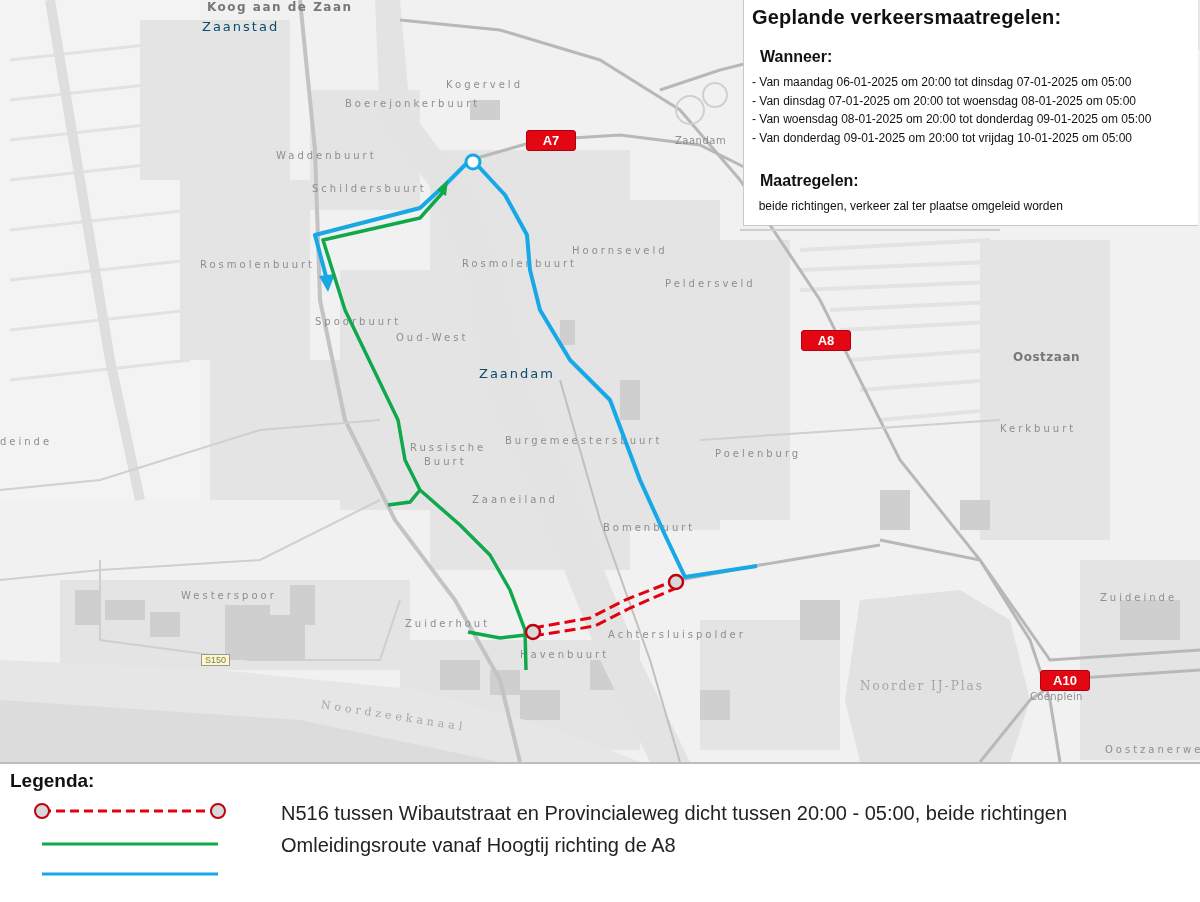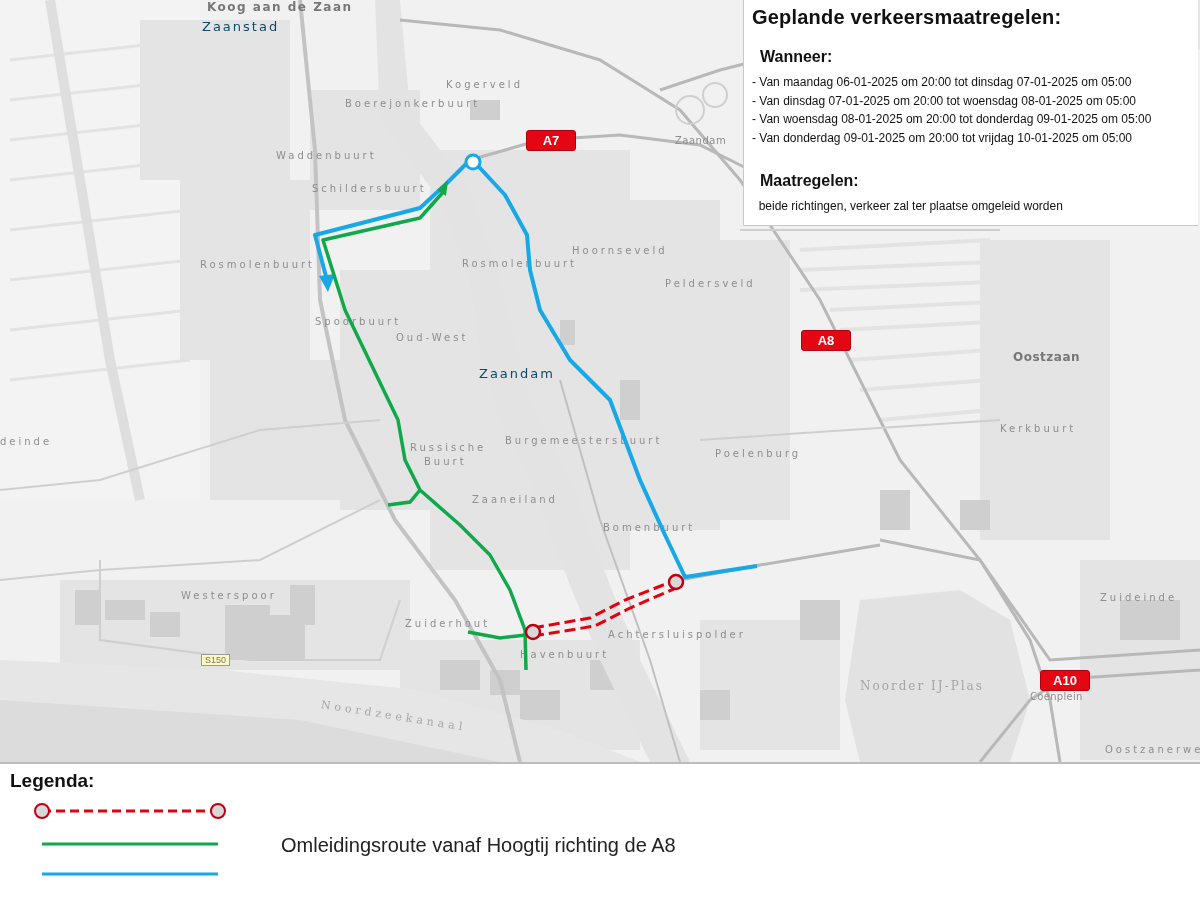--- a/index.html
+++ b/index.html
@@ -197,20 +197,21 @@
 
 <div id="legend">
   <div class="title">Legenda:</div>
 
   <div class="legend-row" style="top:34px;">
     <svg class="legend-swatch" width="200" height="30" viewBox="0 0 200 30">
       <line x1="12" y1="13" x2="188" y2="13" stroke="#e3000f" stroke-width="3" stroke-dasharray="9 5"></line>
       <circle cx="12" cy="13" r="7" stroke="#c00010" stroke-width="2" fill="#d8d8d8"></circle>
       <circle cx="188" cy="13" r="7" stroke="#c00010" stroke-width="2" fill="#d8d8d8"></circle>
     </svg>
+    <div class="legend-label">N516 tussen Wibautstraat en Provincialeweg dicht tussen 20:00 - 05:00, beide richtingen</div>
   </div>
 
   <div class="legend-row" style="top:66px;">
     <svg class="legend-swatch" width="200" height="30" viewBox="0 0 200 30">
       <line x1="12" y1="14" x2="188" y2="14" stroke="#0fa84a" stroke-width="3"></line>
     </svg>
     <div class="legend-label">Omleidingsroute vanaf Hoogtij richting de A8</div>
   </div>
 
   <div class="legend-row" style="top:96px;">

